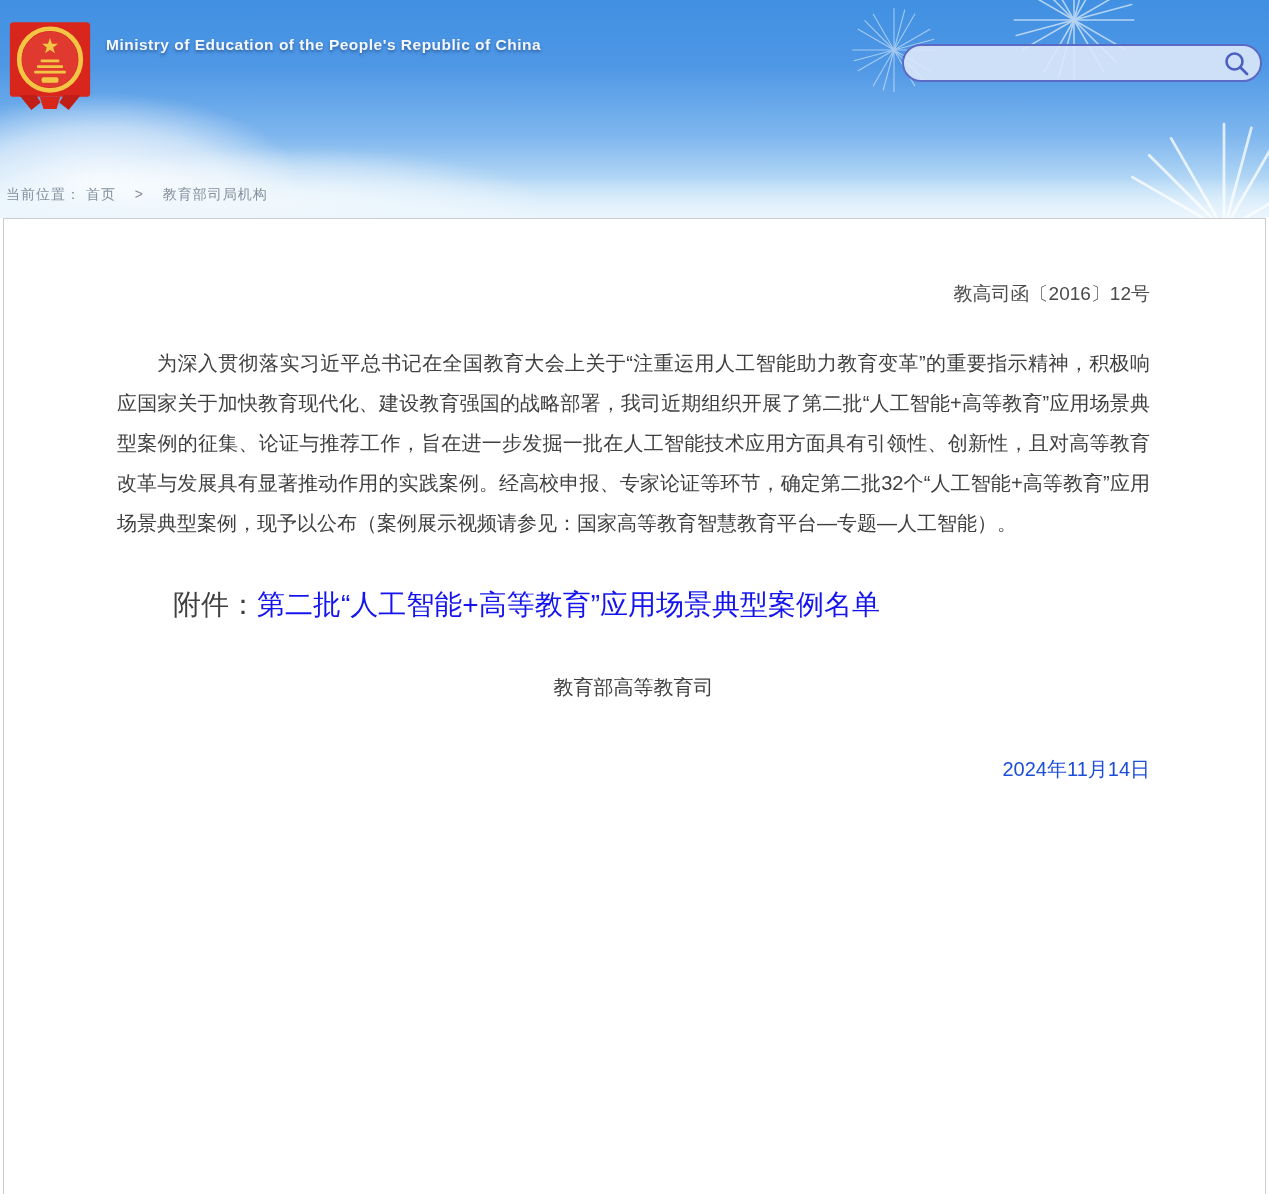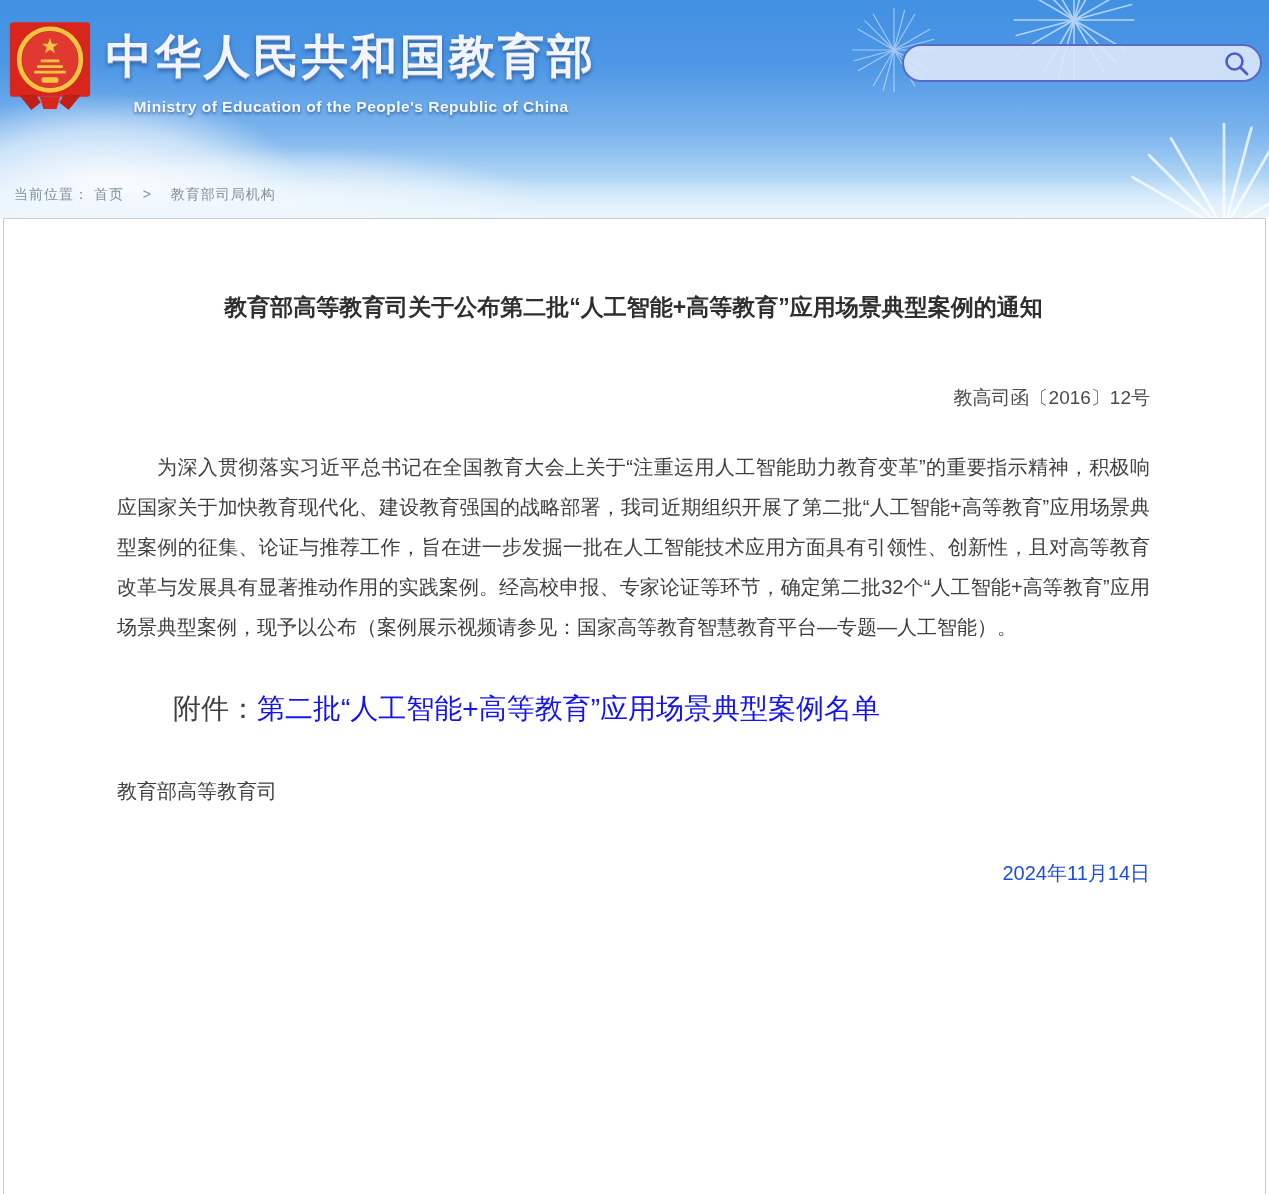--- a/index.html
+++ b/index.html
@@ -63,21 +63,21 @@
     padding: 0 10px 0 16px;
   }
   .search-box input {
     flex: 1; border: none; outline: none; background: transparent;
     font-size: 15px; color: #334; height: 100%;
   }
   .search-icon { display: flex; align-items: center; cursor: pointer; }
 
   
   .breadcrumb {
-    position: absolute; left: 14px; top: 186px;
+    position: absolute; left: 6px; top: 186px;
     font-size: 14px; color: #83909d; letter-spacing: 1px;
     z-index: 3;
   }
   .breadcrumb a { color: #83909d; text-decoration: none; cursor: pointer; }
   .breadcrumb .sep { margin: 0 14px; }
 
   
   .content-box {
     margin: 0 3px; min-height: 976px;
     background: #fff;
@@ -105,21 +105,21 @@
   .para + .para { margin-top: 44px; }
   .attachment {
     margin: 42px 0 0 0;
     font-size: 28px; color: #404040; line-height: 40px;
     text-indent: 2em;
   }
   .attachment a {
     color: #1414ee; text-decoration: none; cursor: pointer;
   }
   .signer {
-    margin-top: 42px; text-align: left;
+    margin-top: 42px; text-align: center;
     font-size: 20px; color: #404040; line-height: 40px;
   }
   .doc-date {
     margin-top: 42px; text-align: right;
     font-size: 20px; color: #1d4ed8; line-height: 40px;
   }
 </style>
 </head>
 <body>
 
@@ -171,21 +171,20 @@
       <path d="M34 82 h22 l-4 13 h-14 z" fill="#d8261c"></path>
       <circle cx="45" cy="42" r="33" fill="none" stroke="#f3c545" stroke-width="5"></circle>
       <circle cx="45" cy="42" r="30" fill="#e03a30"></circle>
       <path d="M45,19 L47.12,25.09 L53.56,25.22 L48.42,29.11 L50.29,35.28 L45,31.6 L39.71,35.28 L41.58,29.11 L36.44,25.22 L42.88,25.09 Z" fill="#f3c545"></path>
       <rect x="35" y="42" width="20" height="3" rx="1" fill="#f3c545"></rect>
       <rect x="31" y="48" width="28" height="3" rx="1" fill="#f3c545"></rect>
       <rect x="28" y="54" width="34" height="3" rx="1" fill="#f3c545"></rect>
       <rect x="36" y="61" width="18" height="6" rx="2" fill="#f3c545"></rect>
     </svg>
     <div class="titles">
-      <div class="site-title">中华人民共和国教育部</div>
       <div class="site-subtitle">Ministry of Education of the People's Republic of China</div>
     </div>
   </div>
 
   <div class="search-box">
     <input type="text" value="" style="">
     <span class="search-icon">
       <svg width="27" height="27" viewBox="0 0 27 27">
         <circle cx="11.5" cy="11.5" r="8" fill="none" stroke="#4c5fc0" stroke-width="2.6"></circle>
         <line x1="17.5" y1="17.5" x2="24" y2="24" stroke="#4c5fc0" stroke-width="2.8" stroke-linecap="round"></line>
@@ -195,21 +194,20 @@
 
   <nav class="breadcrumb">
     <span>当前位置：</span>
     <a>首页</a>
     <span class="sep">&gt;</span>
     <a>教育部司局机构</a>
   </nav>
 </header>
 
 <main class="content-box">
-  <h1 class="doc-title">教育部高等教育司关于公布第二批“人工智能+高等教育”应用场景典型案例的通知</h1>
   <div class="doc-number">教高司函〔2016〕12号</div>
   <p class="para">为深入贯彻落实习近平总书记在全国教育大会上关于“注重运用人工智能助力教育变革”的重要指示精神，积极响应国家关于加快教育现代化、建设教育强国的战略部署，我司近期组织开展了第二批“人工智能+高等教育”应用场景典型案例的征集、论证与推荐工作，旨在进一步发掘一批在人工智能技术应用方面具有引领性、创新性，且对高等教育改革与发展具有显著推动作用的实践案例。经高校申报、专家论证等环节，确定第二批32个“人工智能+高等教育”应用场景典型案例，现予以公布（案例展示视频请参见：国家高等教育智慧教育平台—专题—人工智能）。</p>
   <p class="attachment">
     <span>附件：</span><a>第二批“人工智能+高等教育”应用场景典型案例名单</a>
   </p>
   <div class="signer">教育部高等教育司</div>
   <div class="doc-date">2024年11月14日</div>
 </main>
 
 </body></html>

